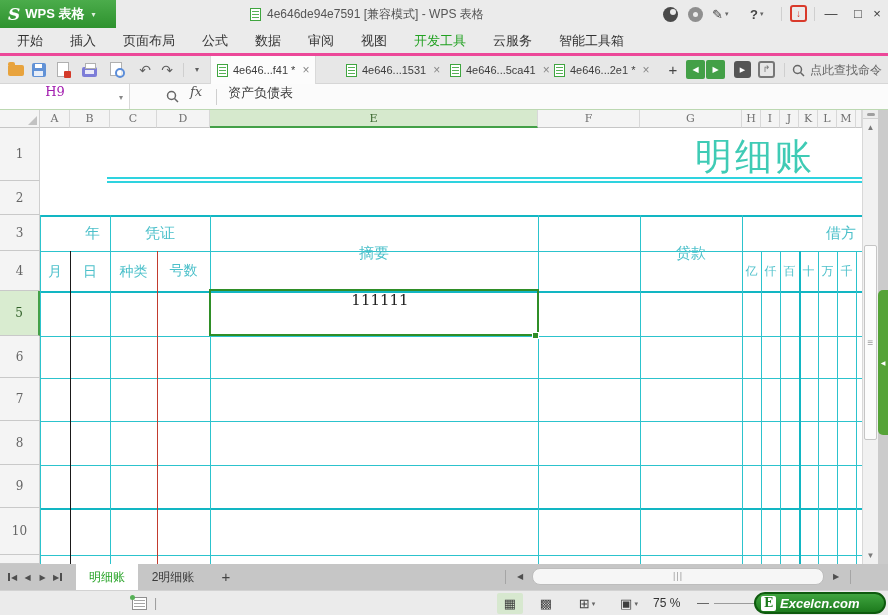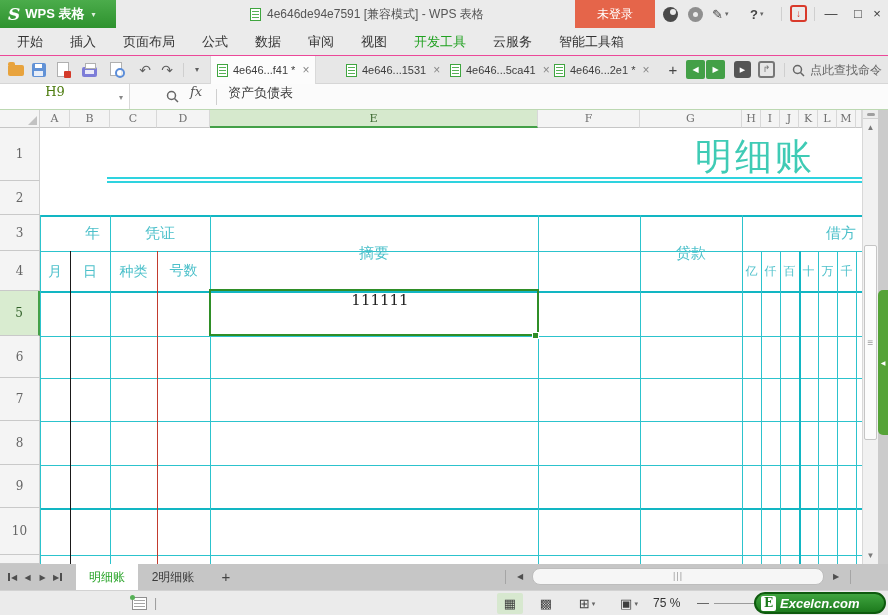--- a/index.html
+++ b/index.html
@@ -28,21 +28,21 @@
 .tbiconbtn { position:absolute; top:0; height:28px; display:flex; align-items:center; gap:2px; color:#444; }
 .pen { font-size:13px; }
 .helpq { font:bold 13px "Liberation Sans",sans-serif; }
 .smallcaret { font-size:7px; color:#666; }
 .vsep { position:absolute; top:7px; width:1px; height:14px; background:#cfcfcf; }
 .ic-down { position:absolute; left:790px; top:5px; width:17px; height:17px; border:2px solid #d93a2b; border-radius:3px;
   color:#d93a2b; font-weight:bold; font-size:10px; text-align:center; line-height:13px; }
 .winbtn { position:absolute; top:0; height:28px; width:22px; text-align:center; line-height:28px; color:#3a3a3a; font-size:13px; }
 
 
-#menubar { top:28px; height:28px; background:#ebebeb; display:flex; align-items:center; padding-left:17px; gap:27px; border-bottom:1px solid #ec4899; }
+#menubar { top:28px; height:28px; background:#ebebeb; display:flex; align-items:center; padding-left:17px; gap:27px; border-bottom:3px solid #ec4899; }
 .menuitem { font-size:13px; color:#333; white-space:nowrap; }
 .menuitem.active { color:var(--active_tab_green); }
 
 
 #toolbar { top:56px; height:28px; background:#e7e7e7; border-bottom:1px solid #d6d6d6; }
 .tbicon { position:absolute; top:6px; width:16px; height:16px; }
 .ic-folder { top:9px; height:11px; background:#e8a33d; border-radius:1px 2px 2px 2px; }
 .ic-folder::before { content:""; position:absolute; top:-3px; left:0; width:7px; height:3px; background:#e8a33d; border-radius:2px 2px 0 0; }
 .ic-save { width:14px; height:14px; background:#6292d6; border-radius:2px; top:7px; }
 .ic-save::before { content:""; position:absolute; left:3px; top:1px; width:7px; height:4px; background:#fff; }
@@ -63,21 +63,21 @@
   color:#fff; font-size:8px; text-align:center; line-height:19px; }
 .ic-play { position:absolute; left:734px; top:5px; width:17px; height:17px; background:#555; border-radius:3px;
   color:#fff; font-size:7px; text-align:center; line-height:17px; }
 .ic-share { position:absolute; left:758px; top:5px; width:17px; height:17px; border:2px solid #777; border-radius:3px;
   color:#777; font-size:9px; text-align:center; line-height:12px; }
 .searchhint { position:absolute; left:810px; top:0; line-height:28px; font-size:12px; color:#666; white-space:nowrap; }
 
 
 #formulabar { top:84px; height:26px; background:#fbfbfb; border-bottom:1px solid #bcd8b2; }
 .namebox { position:absolute; left:0; top:0; width:130px; height:25px; background:#fff; border-right:1px solid #d9d9d9; }
-.namebox .nbval { position:absolute; left:0; width:110px; text-align:center; line-height:25px; font:13px "DejaVu Serif",serif; color:#4d7c0f; }
+.namebox .nbval { position:absolute; left:0; width:110px; text-align:center; line-height:25px; font:13px "DejaVu Serif",serif; color:#a21caf; }
 .namebox .caret { position:absolute; right:6px; top:9px; font-size:8px; color:#888; }
 .fx { position:absolute; left:190px; top:0; line-height:25px; font:italic 13px "DejaVu Serif",serif; color:#555; }
 .formulaval { position:absolute; left:228px; top:0; line-height:25px; font:13px "DejaVu Serif",serif; color:#404040; }
 
 
 #colheaders { top:110px; height:18px; width:862px; }
 .corner { position:absolute; left:0; top:0; width:40px; height:18px; background:#f4f4f4;
   border-right:1px solid #cfcfcf; border-bottom:1px solid #c6c6c6; }
 .corner::after { content:""; position:absolute; right:2px; bottom:2px; border-left:9px solid transparent; border-bottom:9px solid #c2c2c2; }
 .colh { position:absolute; top:0; height:18px; background:#f4f4f4; border-right:1px solid #d8d8d8; border-bottom:1px solid #c6c6c6;
@@ -158,21 +158,20 @@
 <div class="bar" id="titlebar">
   <div class="appbtn">
     <span class="slogo">S</span>
     <span class="applabel">WPS 表格</span>
     <span class="caret">▾</span>
   </div>
   <div class="doctitle">
     <span class="sheetdoc"></span>
     <span>4e646de94e7591 [兼容模式] - WPS 表格</span>
   </div>
-  <div class="loginbtn">未登录</div>
   <div class="ic-theme"></div>
   <div class="ic-gear"></div>
   <div class="tbiconbtn" style="left:712px;">
     <span class="pen">✎</span>
     <span class="smallcaret">▾</span>
   </div>
   <div class="tbiconbtn" style="left:750px;">
     <span class="helpq">?</span>
     <span class="smallcaret">▾</span>
   </div>

